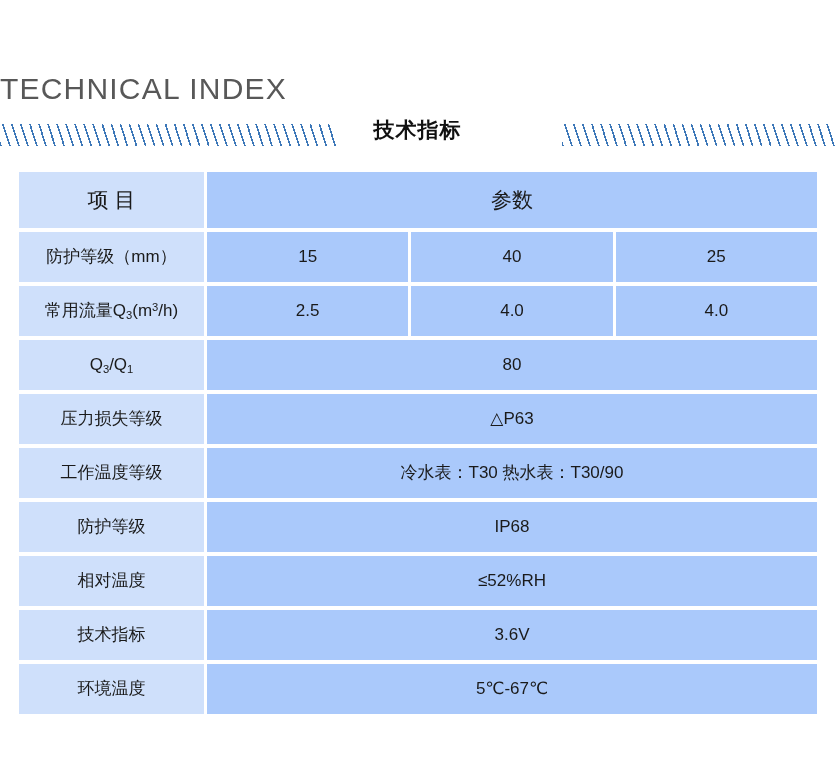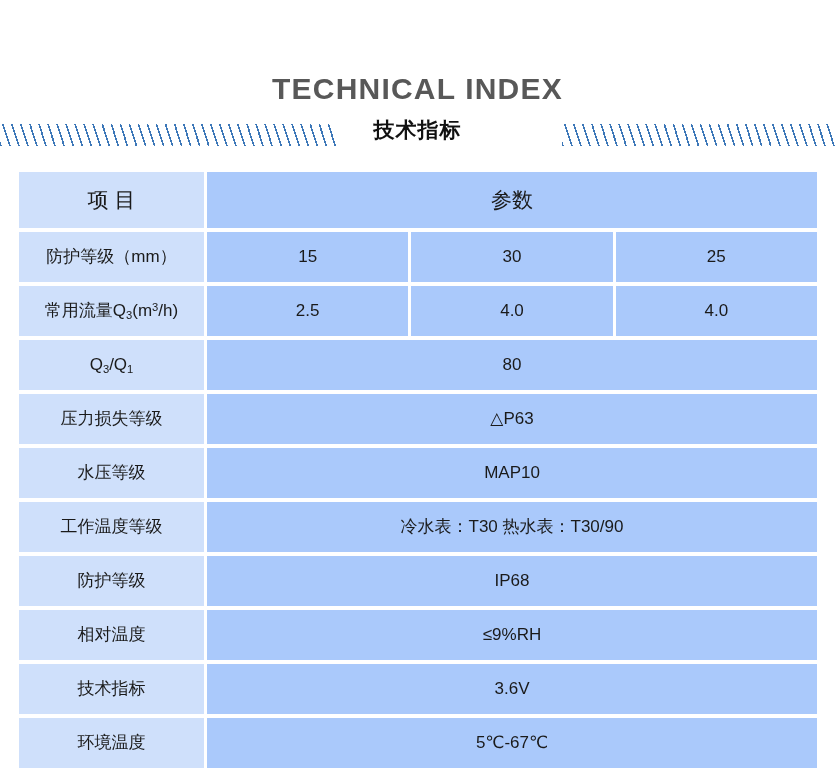--- a/index.html
+++ b/index.html
@@ -18,23 +18,22 @@
   .header {
     position: relative;
     width: 835px;
     height: 160px;
   }
   .title-en {
     position: absolute;
     top: 72px;
     left: 0;
     width: 835px;
-    text-align: center;
     font-size: 30px;
-    font-weight: 700;
+    font-weight: 400;
     letter-spacing: 1.2px;
     color: #585858;
     line-height: 34px;
     white-space: nowrap;
   }
   .title-row {
     position: absolute;
     top: 108px;
     left: 0;
     width: 835px;
@@ -137,52 +136,48 @@
 <div class="table-wrap">
   <table class="spec-table">
     <tbody id="table-body">
         <tr>
           <td class="label-cell head-label">项目</td>
           <td class="value-cell head-value" colspan="3">参数</td>
         </tr>
         <tr>
           <td class="label-cell">防护等级（mm）</td>
           <td class="value-cell">15</td>
-          <td class="value-cell">30</td>
+          <td class="value-cell">40</td>
           <td class="value-cell">25</td>
         </tr>
         <tr>
           <td class="label-cell">常用流量Q<sub>3</sub>(m<sup>3</sup>/h)</td>
           <td class="value-cell">2.5</td>
           <td class="value-cell">4.0</td>
           <td class="value-cell">4.0</td>
         </tr>
         <tr>
           <td class="label-cell">Q<sub>3</sub>/Q<sub>1</sub></td>
           <td class="value-cell" colspan="3">80</td>
         </tr>
         <tr>
           <td class="label-cell">压力损失等级</td>
           <td class="value-cell" colspan="3">△P63</td>
         </tr>
         <tr>
-          <td class="label-cell">水压等级</td>
-          <td class="value-cell" colspan="3">MAP10</td>
-        </tr>
-        <tr>
           <td class="label-cell">工作温度等级</td>
           <td class="value-cell" colspan="3">冷水表：T30 热水表：T30/90</td>
         </tr>
         <tr>
           <td class="label-cell">防护等级</td>
           <td class="value-cell" colspan="3">IP68</td>
         </tr>
         <tr>
           <td class="label-cell">相对温度</td>
-          <td class="value-cell" colspan="3">≤9%RH</td>
+          <td class="value-cell" colspan="3">≤52%RH</td>
         </tr>
         <tr>
           <td class="label-cell">技术指标</td>
           <td class="value-cell" colspan="3">3.6V</td>
         </tr>
         <tr>
           <td class="label-cell">环境温度</td>
           <td class="value-cell" colspan="3">5℃-67℃</td>
         </tr>
       </tbody>

